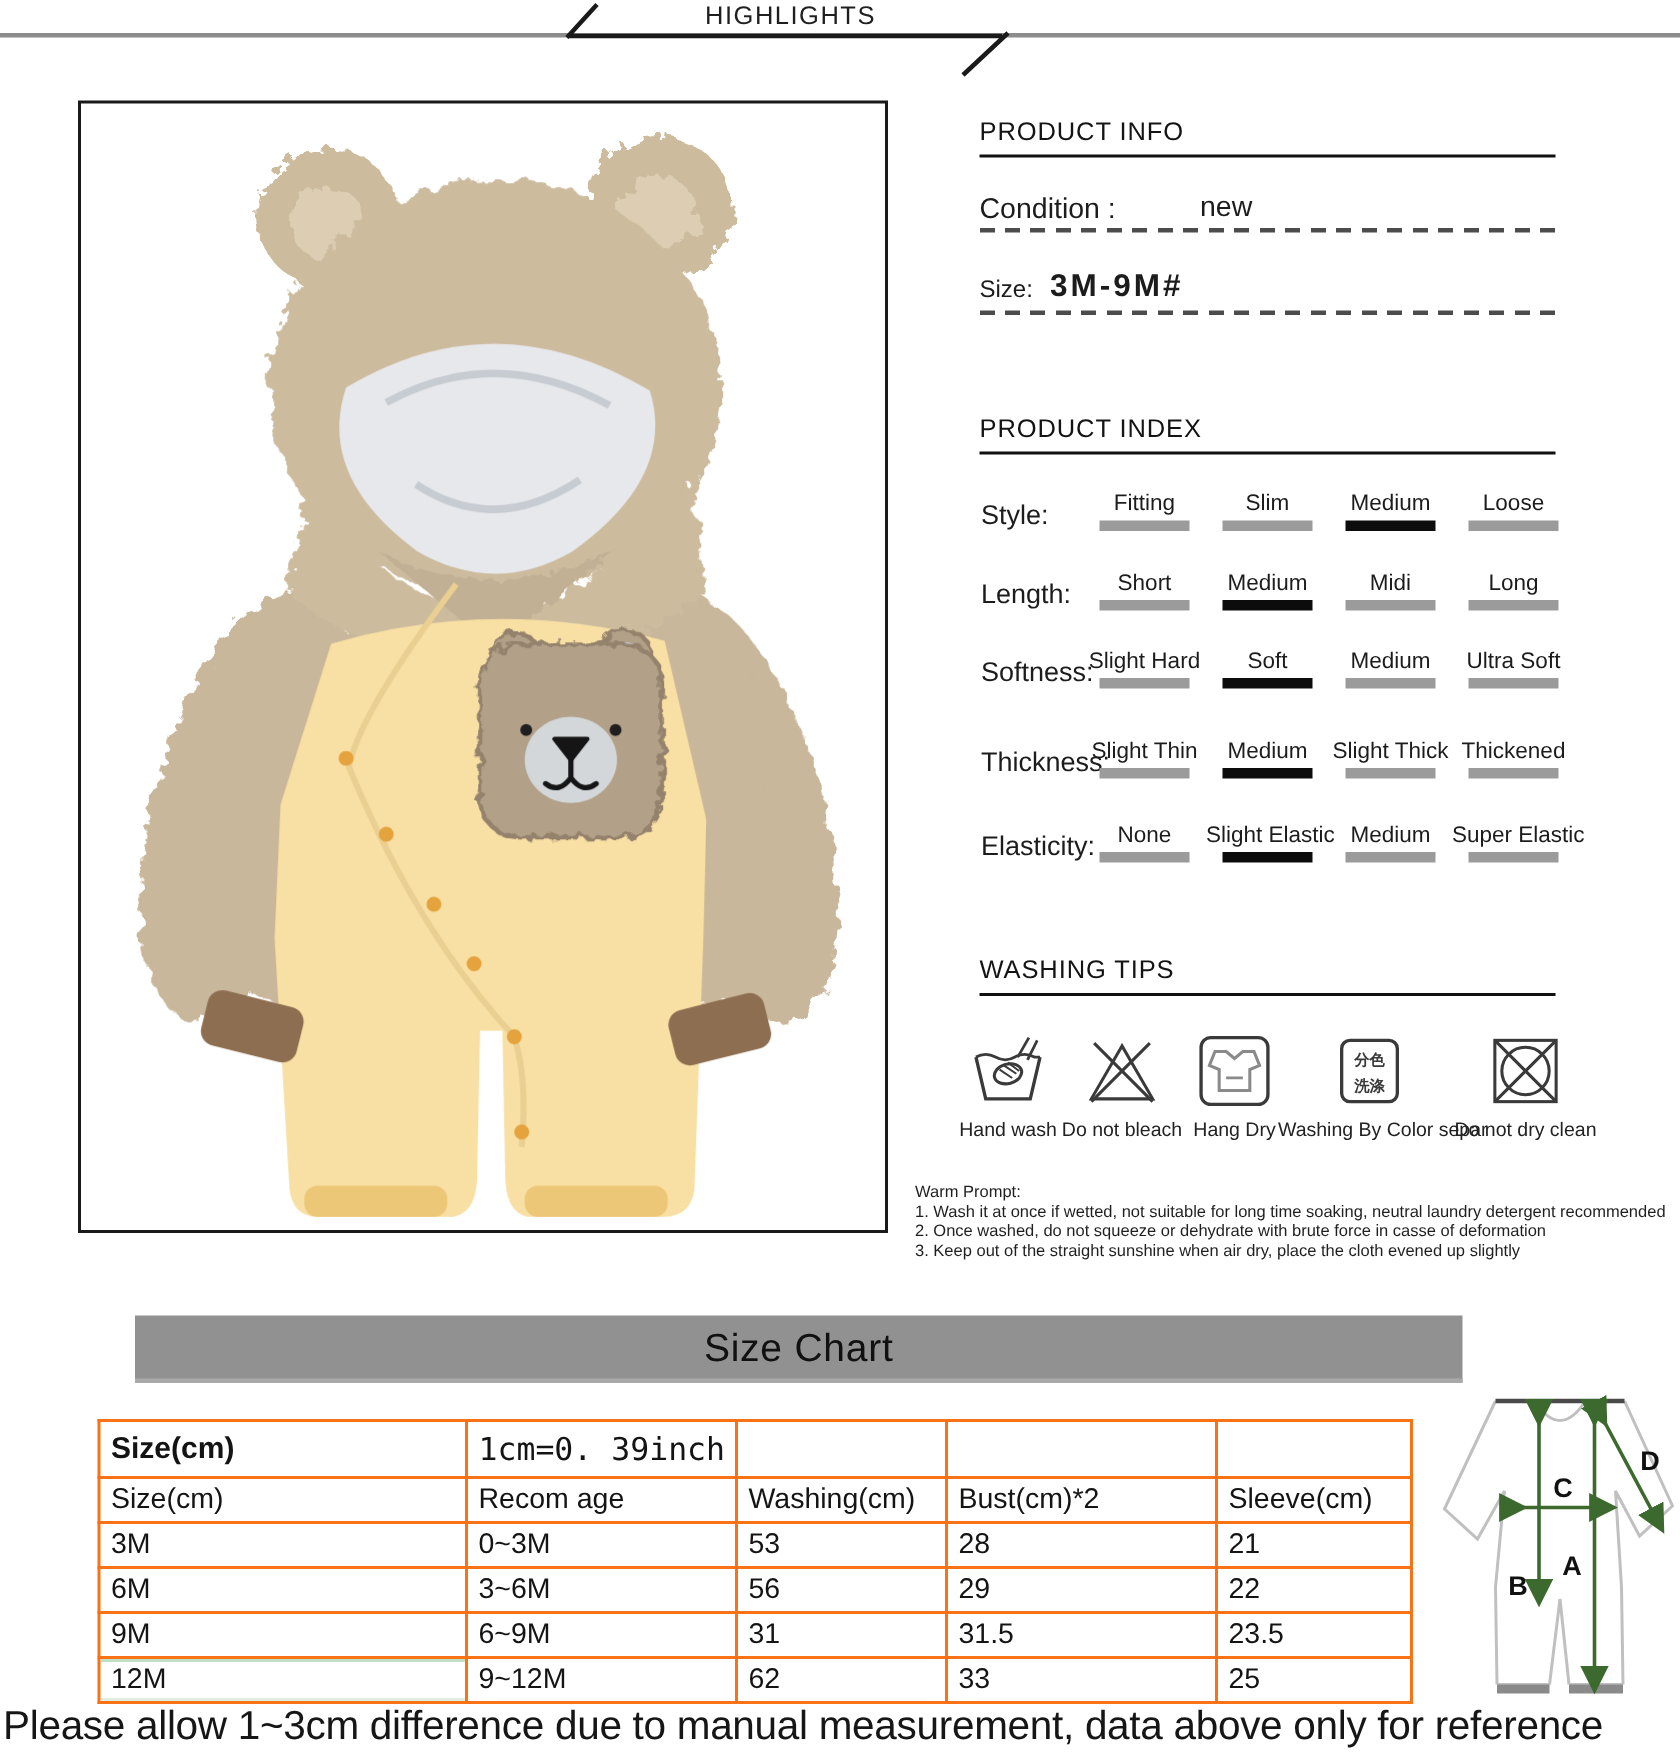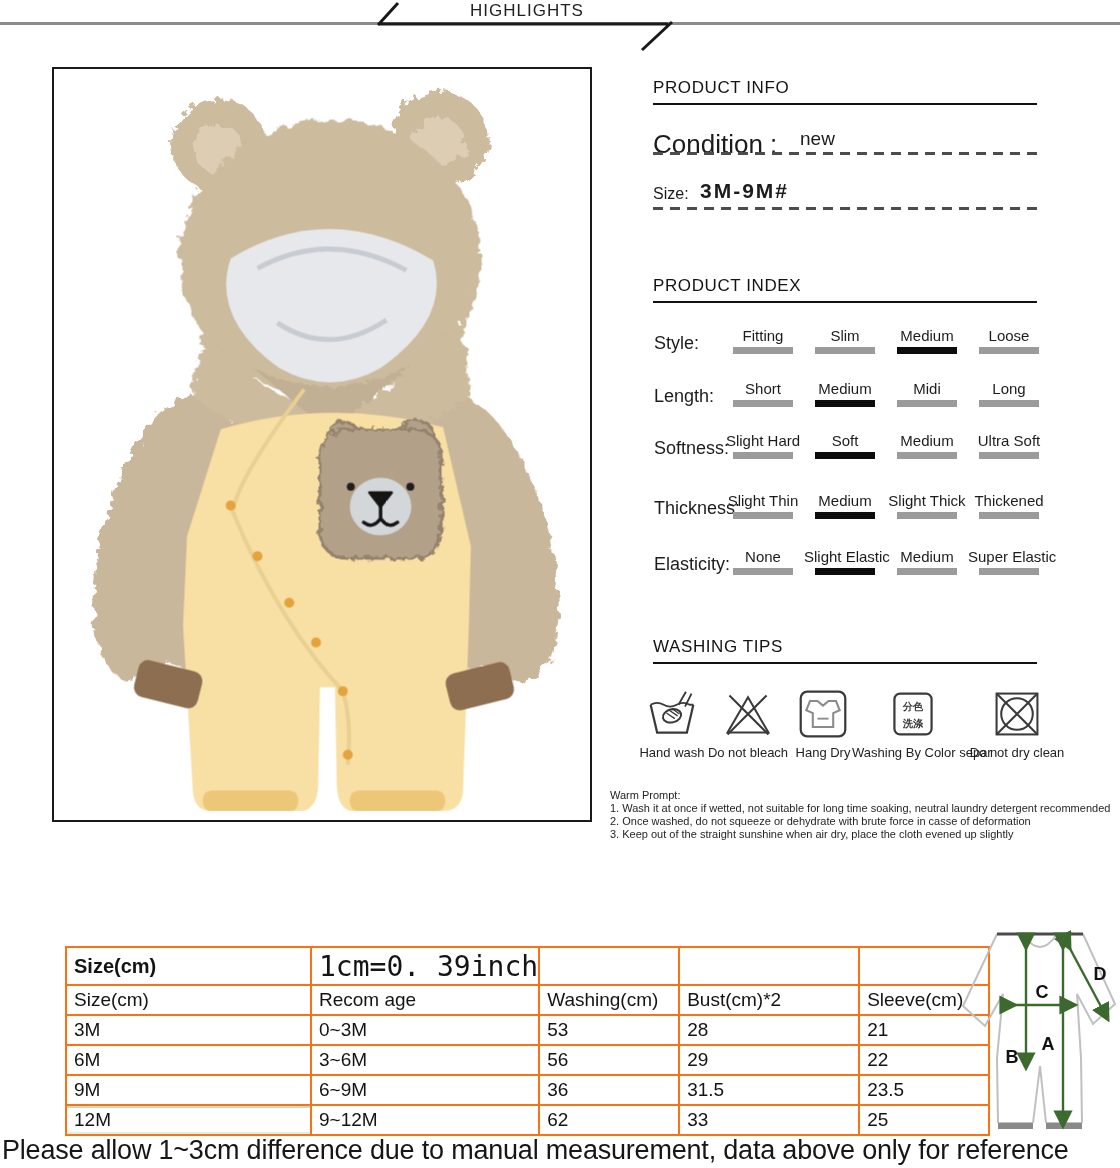--- a/index.html
+++ b/index.html
@@ -11,21 +11,21 @@
   .hdr-title{position:absolute;left:420px;top:1px;width:214px;text-align:center;
              font-size:17px;font-weight:500;letter-spacing:1px;color:#1f1f1f;}
   
   .photo-box{position:absolute;left:52px;top:67px;width:540px;height:755px;
              border:2px solid #1a1a1a;background:#fff;box-sizing:border-box;}
   
   .sec-title{position:absolute;width:384px;font-size:17px;font-weight:500;letter-spacing:.6px;
              color:#141414;border-bottom:2px solid #111;padding-bottom:5px;}
   .dashline{position:absolute;width:384px;height:3px;
             background:repeating-linear-gradient(to right,#4c4c4c 0 10px,transparent 10px 17px);}
-  .cond-label{position:absolute;left:653px;top:129px;font-size:26px;}
+  .cond-label{position:absolute;left:653px;top:129px;font-size:19px;}
   .cond-value{position:absolute;left:800px;top:128px;font-size:19px;}
   .size-label{position:absolute;left:653px;top:185px;font-size:16px;}
   .size-value{position:absolute;left:700px;top:179px;font-size:21px;font-weight:bold;letter-spacing:2px;}
   
   .pi-row{position:absolute;left:653px;width:430px;height:41px;}
   .pi-label{position:absolute;left:1px;bottom:0;font-size:18px;white-space:nowrap;}
   .pi-opts{position:absolute;left:69px;bottom:0;width:360px;display:flex;}
   .opt{width:82px;flex:0 0 82px;text-align:center;}
   .opt-text{font-size:15px;white-space:nowrap;display:block;margin-bottom:3px;}
   .bar{display:block;width:60px;height:7px;margin:0 auto;background:#9b9b9b;}
@@ -39,21 +39,21 @@
   
   .sizebar{position:absolute;left:90px;top:877px;width:885px;height:45px;background:#919191;
            border-bottom:3px solid #a9a9a9;display:flex;align-items:center;justify-content:center;
            font-size:26px;color:#111;letter-spacing:.5px;box-sizing:border-box;}
   table.size-table{position:absolute;left:65px;top:946px;border-collapse:collapse;table-layout:fixed;
                    font-size:19px;color:#141414;}
   table.size-table td{border:2px solid #f97316;padding:0 0 0 7px;height:28px;vertical-align:middle;
                       overflow:hidden;white-space:nowrap;}
   table.size-table tr.first td{height:36px;}
   td.bold{font-weight:bold;font-size:20px;}
-  td.mono{font-family:"DejaVu Sans Mono", monospace;font-size:28px;font-weight:500;}
+  td.mono{font-family:"DejaVu Sans Mono", monospace;font-size:21px;font-weight:500;}
   td.green-accent{border-left:3px solid #4c9b57;
                   box-shadow:inset 0 2px 0 #bfe0c4, inset 0 -2px 0 #dfeee1;}
   
   .diagram{position:absolute;left:945px;top:918px;}
   
   .footer-note{position:absolute;left:2px;top:1135px;font-size:27px;color:#161616;
                letter-spacing:-0.2px;white-space:nowrap;}
 </style>
 </head>
 <body>
@@ -301,20 +301,23 @@
     <div class="wash-label">Do not dry clean</div>
   </div>
 
   <div class="warm">
     <div>Warm Prompt:</div>
     <div>1. Wash it at once if wetted, not suitable for long time soaking, neutral laundry detergent recommended</div>
     <div>2. Once washed, do not squeeze or dehydrate with brute force in casse of deformation</div>
     <div>3. Keep out of the straight sunshine when air dry, place the cloth evened up slightly</div>
   </div>
 
+  <div class="sizebar">
+    <span>Size Chart</span>
+  </div>
 
   <table class="size-table">
     <colgroup>
         <col style="width:245px">
         <col style="width:180px">
         <col style="width:140px">
         <col style="width:180px">
         <col style="width:130px">
       </colgroup>
     <tbody>
@@ -342,21 +345,21 @@
     <tr>
       <td>6M</td>
       <td>3~6M</td>
       <td>56</td>
       <td>29</td>
       <td>22</td>
     </tr>
     <tr>
       <td>9M</td>
       <td>6~9M</td>
-      <td>36</td>
+      <td>31</td>
       <td>31.5</td>
       <td>23.5</td>
     </tr>
     <tr>
       <td class="green-accent">12M</td>
       <td>9~12M</td>
       <td>62</td>
       <td>33</td>
       <td>25</td>
     </tr>

